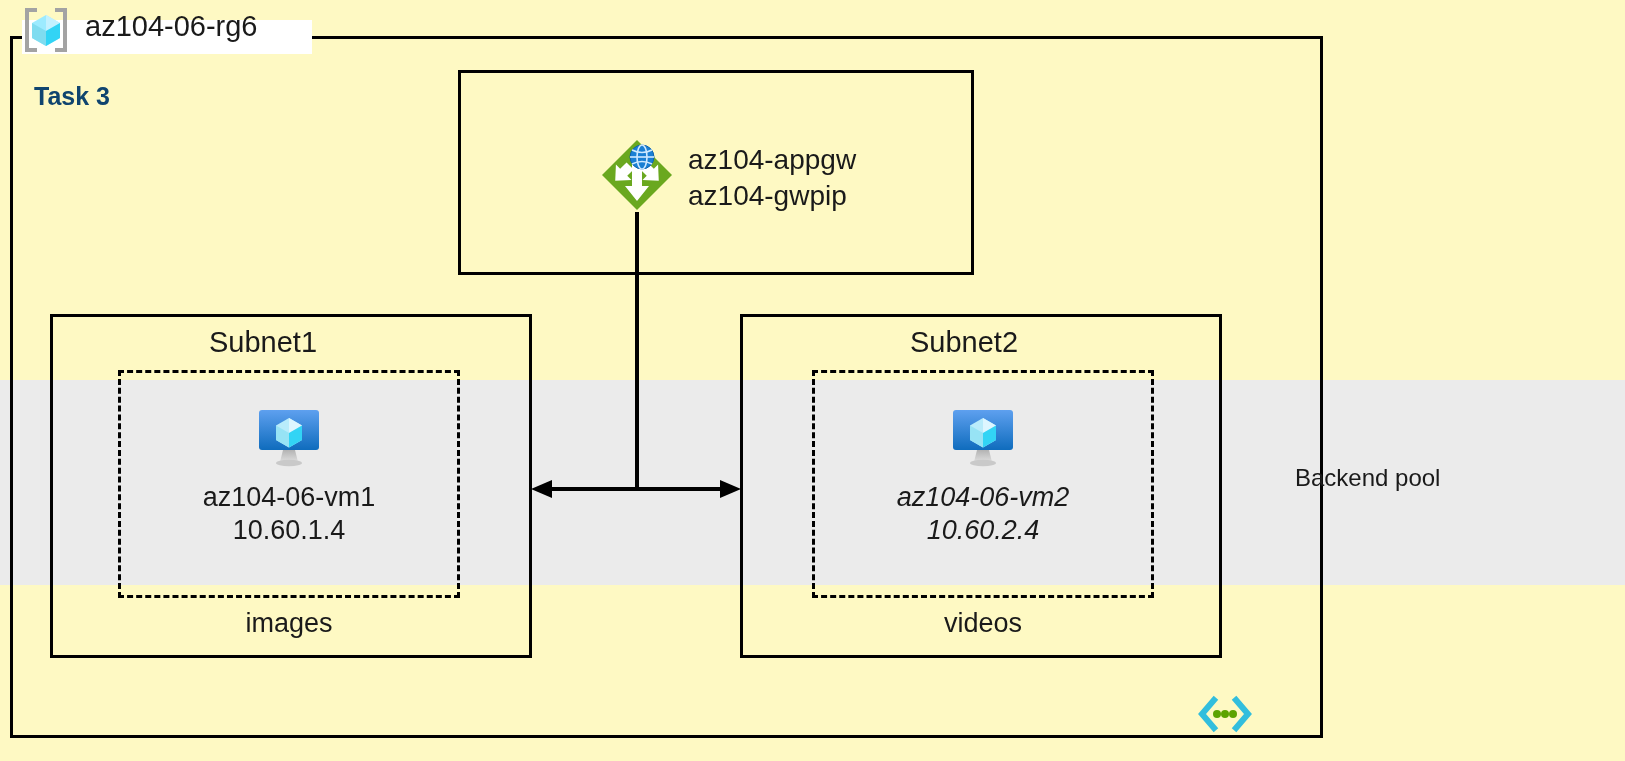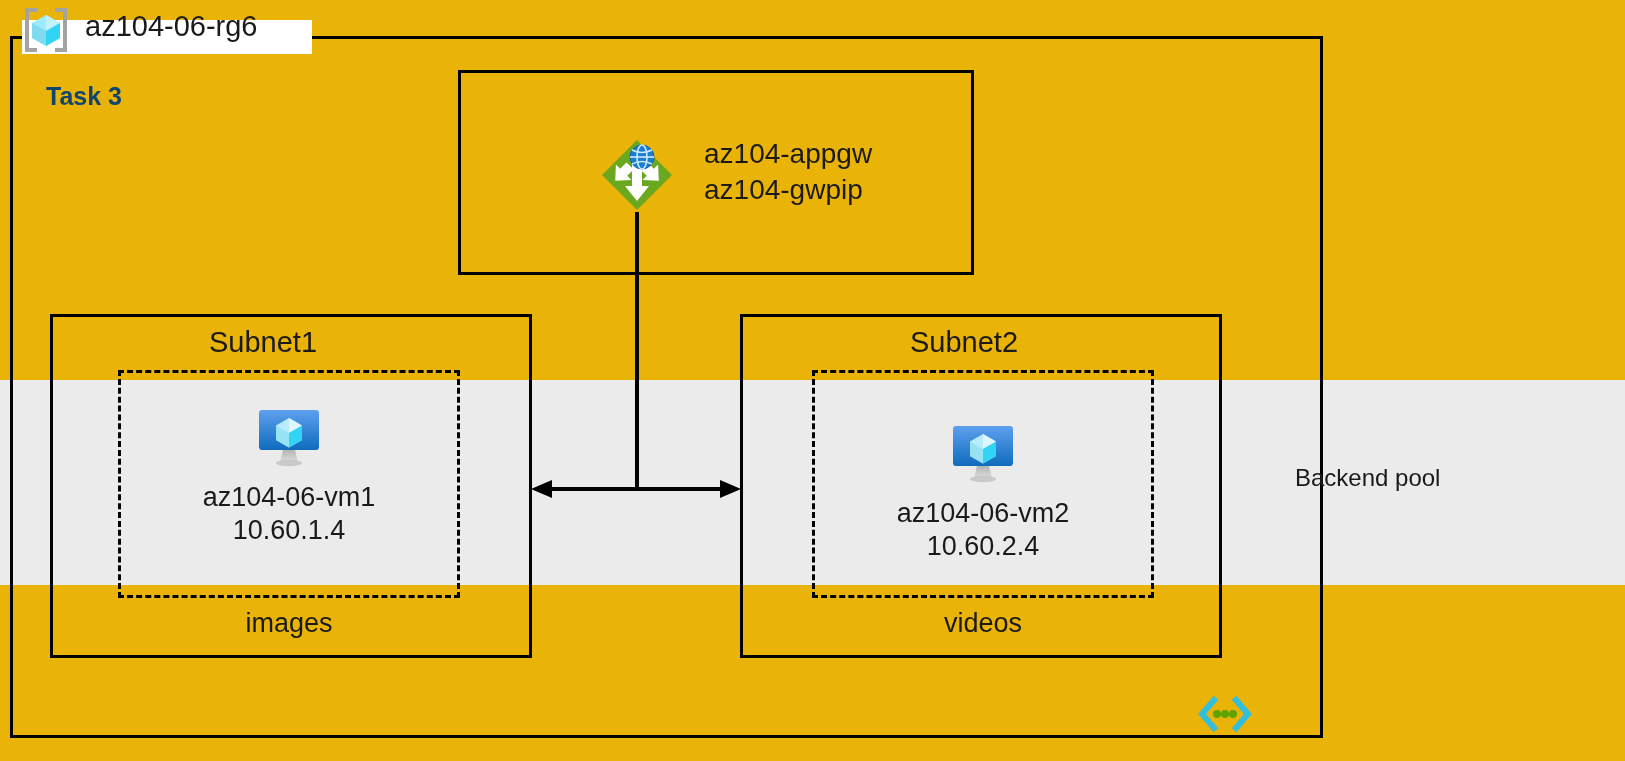--- a/index.html
+++ b/index.html
@@ -8,21 +8,21 @@
     background: #ffffff;
   }
   body {
     font-family: "Liberation Sans", sans-serif;
     color: #000000;
   }
   #stage {
     position: relative;
     width: 1625px;
     height: 761px;
-    background: #eab308;
+    background: #fef9c3;
     overflow: hidden;
   }
 
   
   .backend-band {
     position: absolute;
     left: 0;
     top: 380px;
     width: 1625px;
     height: 205px;
@@ -75,21 +75,21 @@
     position: absolute;
     left: 22px;
     top: 7px;
     width: 48px;
     height: 46px;
     z-index: 5;
   }
 
   .task-label {
     position: absolute;
-    left: 46px;
+    left: 34px;
     top: 82px;
     font-size: 25px;
     font-weight: bold;
     color: #10456f;
     white-space: nowrap;
     z-index: 5;
   }
 
   
   .subnet-box {
@@ -135,21 +135,21 @@
   .nsg1 { left: 118px; top: 608px; width: 342px; }
   .nsg2 { left: 812px; top: 608px; width: 342px; }
 
   
   .vm-block {
     position: absolute;
     z-index: 6;
     text-align: center;
   }
   .vm1 { left: 118px; top: 400px; width: 342px; }
-  .vm2 { left: 812px; top: 416px; width: 342px; }
+  .vm2 { left: 812px; top: 400px; width: 342px; font-style: italic; }
   .vm-icon { width: 74px; height: 74px; display: block; margin: 0 auto; }
   .vm-name {
     font-size: 27px;
     color: #1a1a1a;
     margin-top: 7px;
     line-height: 1.24;
     white-space: nowrap;
   }
   .vm-ip {
     font-size: 27px;
@@ -158,22 +158,21 @@
     white-space: nowrap;
   }
 
   
   .appgw-node {
     position: absolute;
     left: 598px;
     top: 136px;
     z-index: 6;
     display: flex;
-    align-items: flex-start;
-    gap: 16px;
+    align-items: flex-end;
   }
   .appgw-icon { width: 78px; height: 78px; flex: 0 0 auto; }
   .appgw-text {
     margin-left: 12px;
     font-size: 28px;
     color: #1a1a1a;
     line-height: 1.28;
     white-space: nowrap;
   }
 

